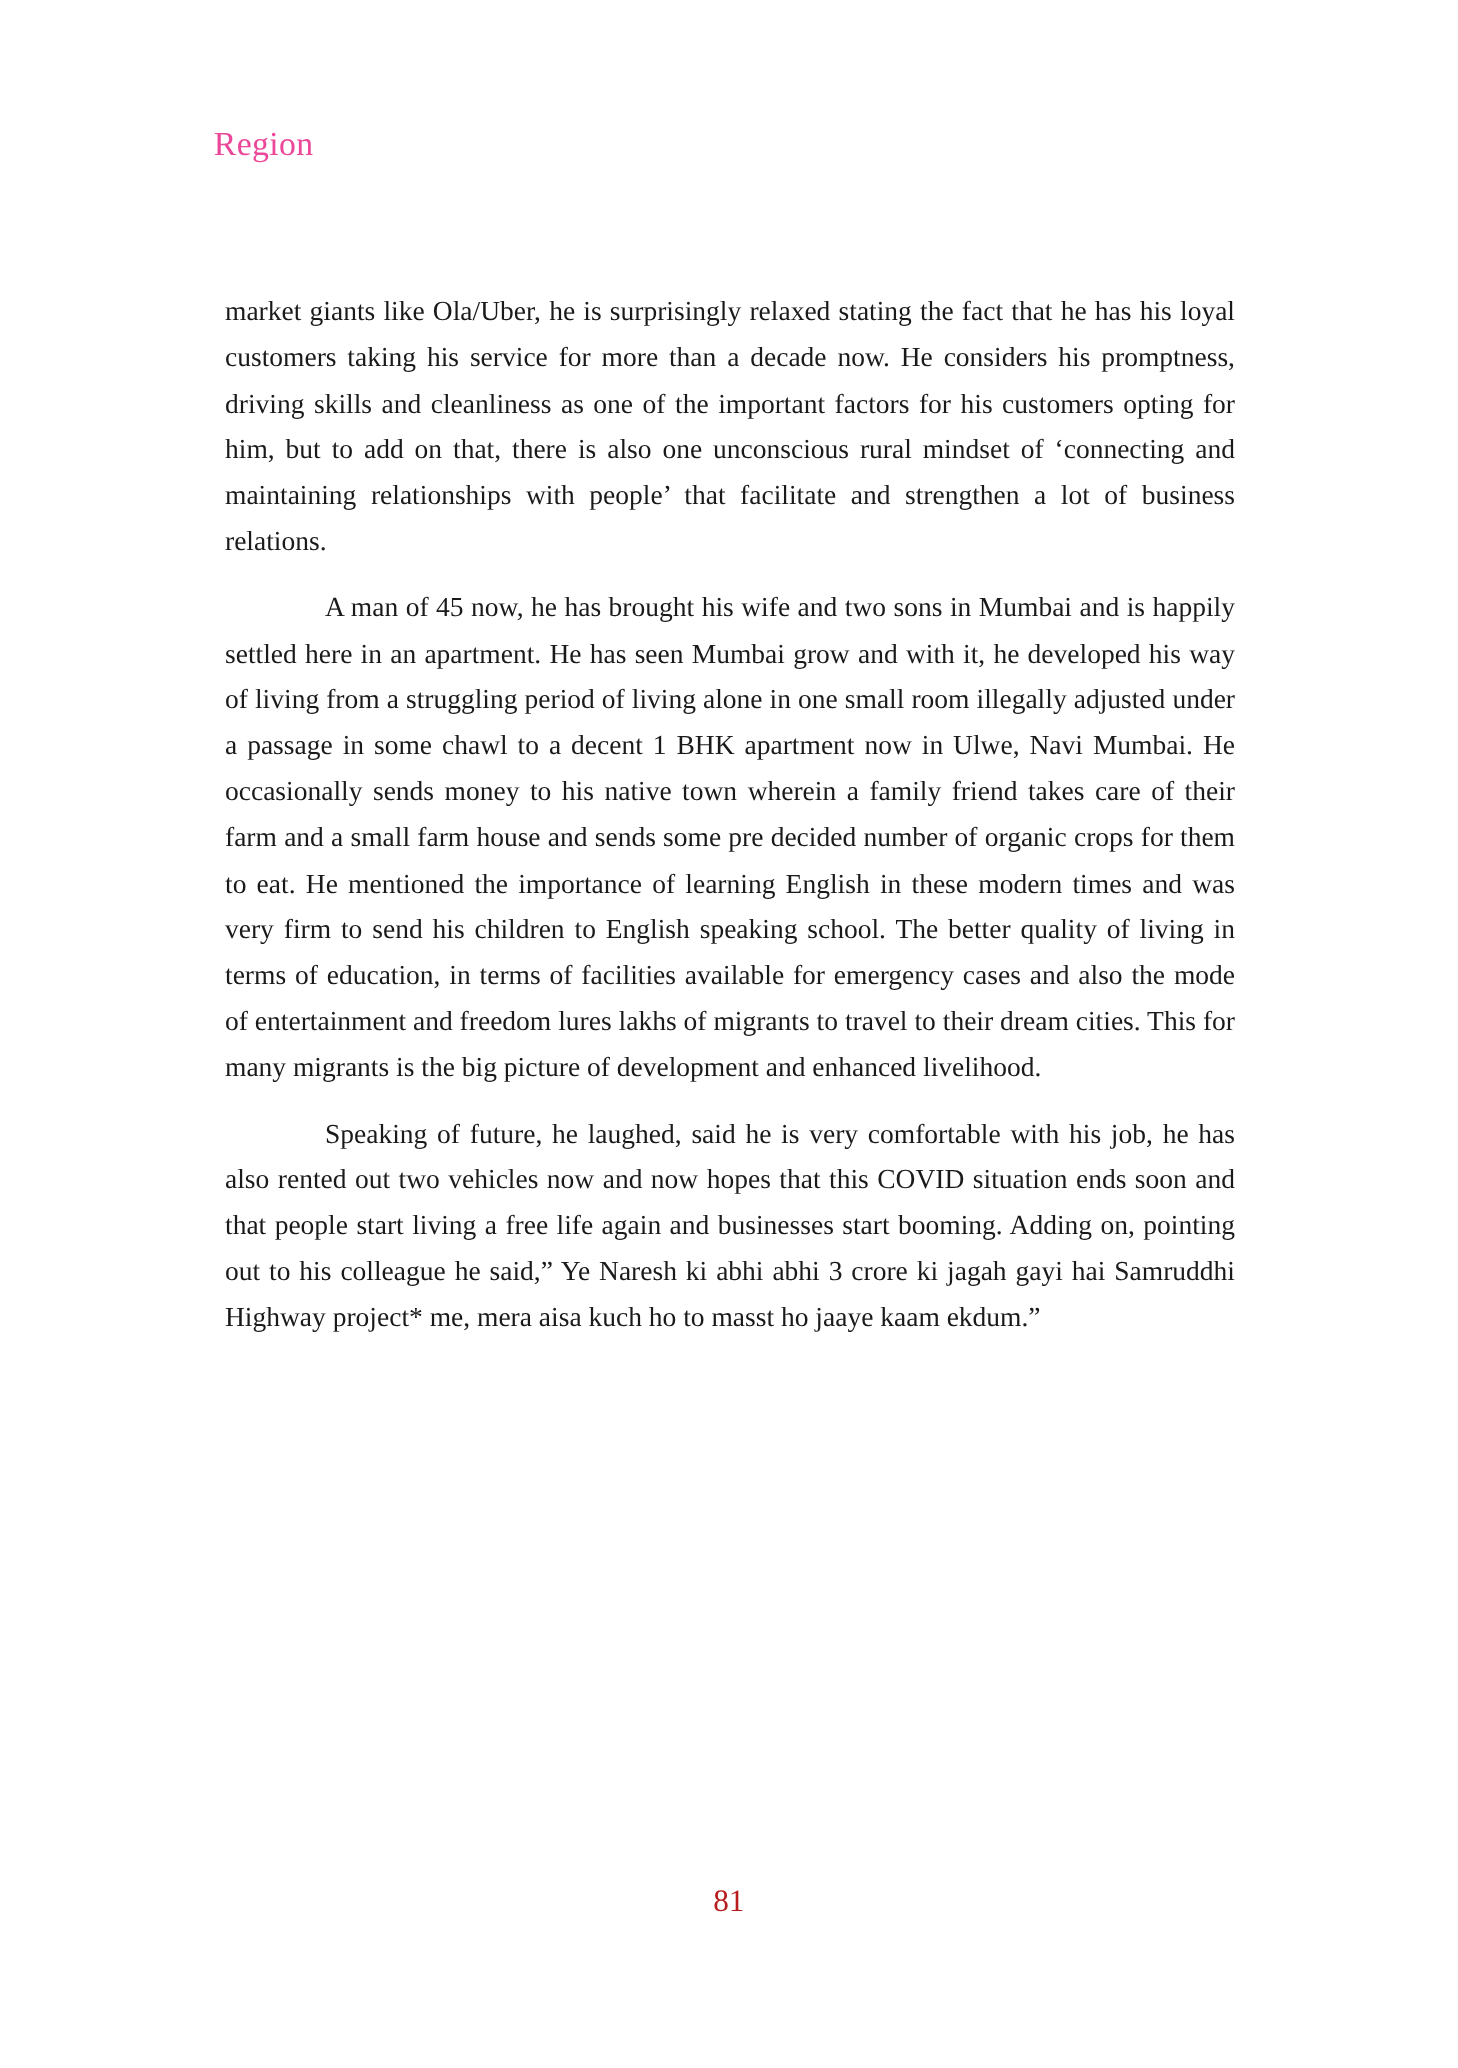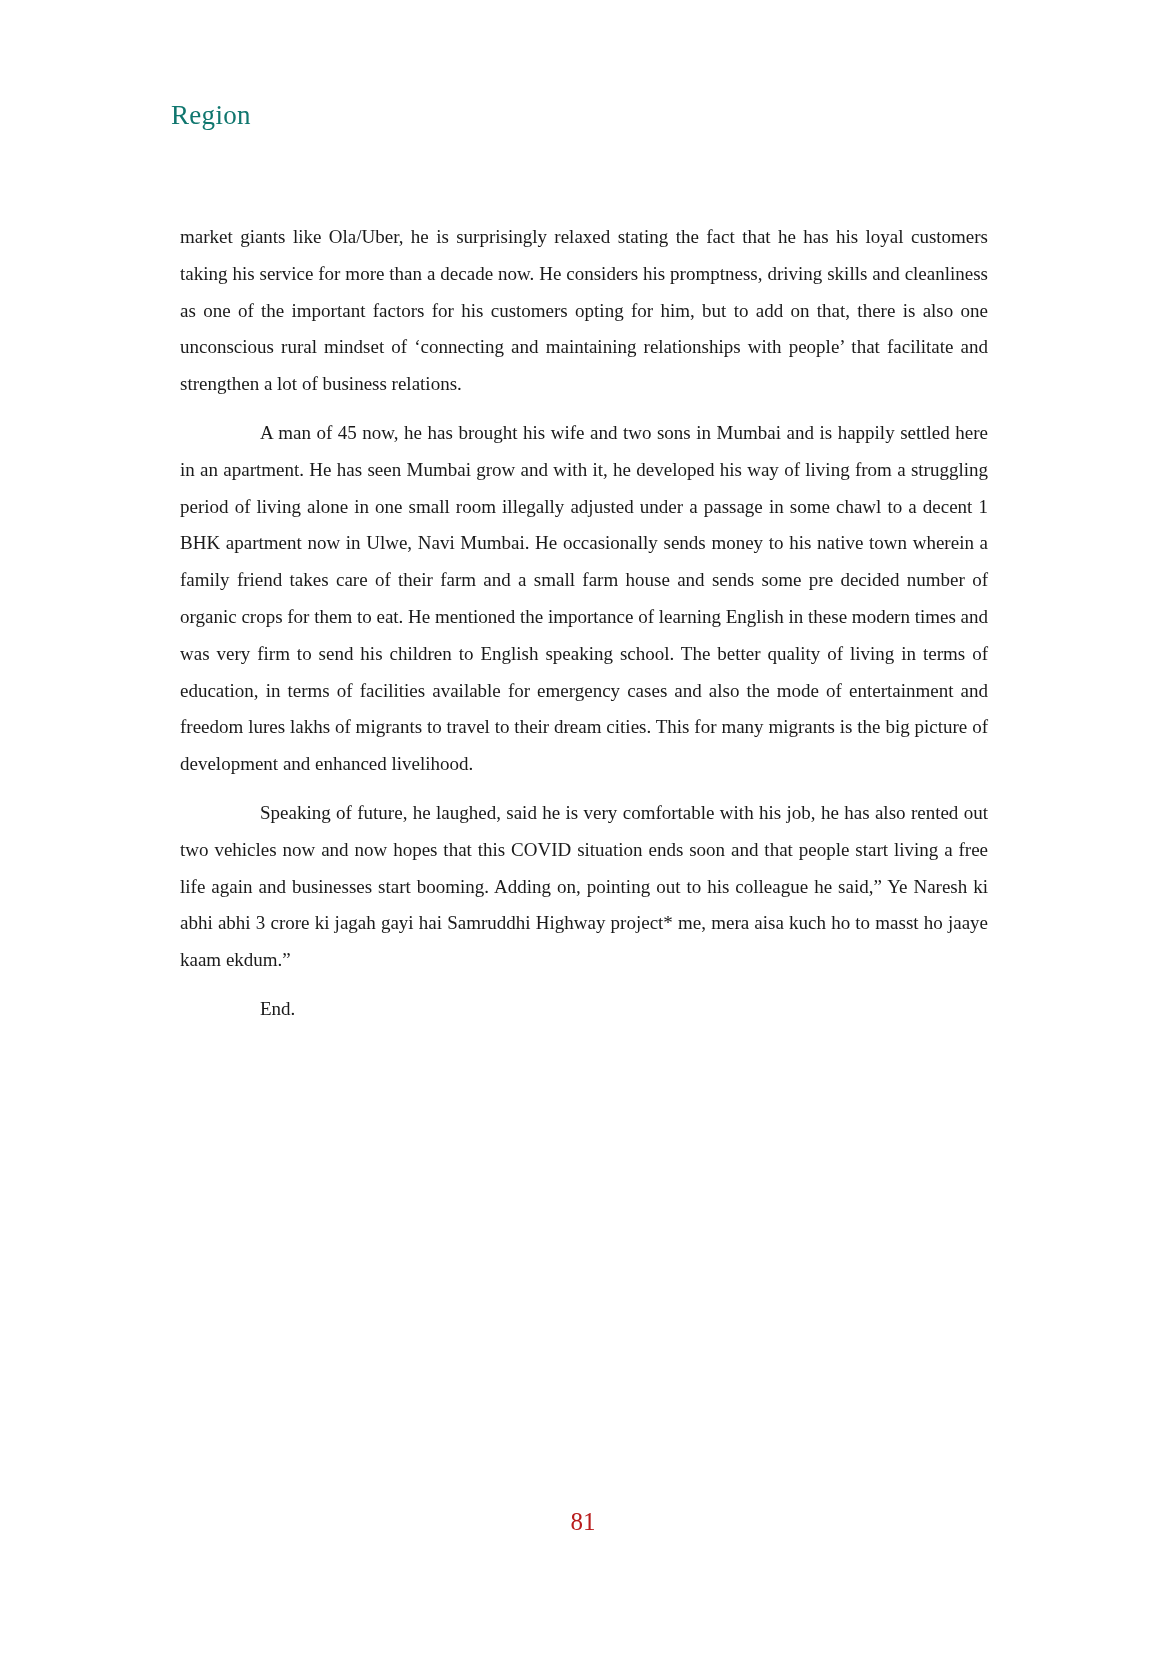--- a/index.html
+++ b/index.html
@@ -23,22 +23,22 @@
       color: #c8c22a;
       letter-spacing: 0.3px;
     }
     .body-text {
       position: absolute;
       left: 180px;
       top: 215px;
       width: 808px;
     }
     .para {
-      margin: 4px 0 12px 0;
-      font-size: 19px;
+      margin: 16px 0 12px 0;
+      font-size: 22px;
       line-height: 36.8px;
       text-align: justify;
       text-align-last: left;
       hyphens: none;
     }
     .para.indent {
       text-indent: 80px;
     }
     .page-number {
       position: absolute;
@@ -46,22 +46,21 @@
       width: 1166px;
       top: 1508px;
       text-align: center;
       font-size: 25px;
       color: #b91c1c;
     }
   </style>
 </head>
 <body>
 
-<div class="running-header" style="color: #0f766e;">Region</div>
+<div class="running-header" style="color: #ec4899;">Region</div>
 
 <div class="body-text">
   <p class="para">market giants like Ola/Uber, he is surprisingly relaxed stating the fact that he has his loyal customers taking his service for more than a decade now. He considers his promptness, driving skills and cleanliness as one of the important factors for his customers opting for him, but to add on that, there is also one unconscious rural mindset of ‘connecting and maintaining relationships with people’ that facilitate and strengthen a lot of business relations.</p>
   <p class="para indent">A man of 45 now, he has brought his wife and two sons in Mumbai and is happily settled here in an apartment. He has seen Mumbai grow and with it, he developed his way of living from a struggling period of living alone in one small room illegally adjusted under a passage in some chawl to a decent 1 BHK apartment now in Ulwe, Navi Mumbai. He occasionally sends money to his native town wherein a family friend takes care of their farm and a small farm house and sends some pre decided number of organic crops for them to eat. He mentioned the importance of learning English in these modern times and was very firm to send his children to English speaking school. The better quality of living in terms of education, in terms of facilities available for emergency cases and also the mode of entertainment and freedom lures lakhs of migrants to travel to their dream cities. This for many migrants is the big picture of development and enhanced livelihood.</p>
   <p class="para indent">Speaking of future, he laughed, said he is very comfortable with his job, he has also rented out two vehicles now and now hopes that this COVID situation ends soon and that people start living a free life again and businesses start booming. Adding on, pointing out to his colleague he said,” Ye Naresh ki abhi abhi 3 crore ki jagah gayi hai Samruddhi Highway project* me, mera aisa kuch ho to masst ho jaaye kaam ekdum.”</p>
-  <p class="para indent">End.</p>
 </div>
 
 <div class="page-number">81</div>
 
 </body></html>

